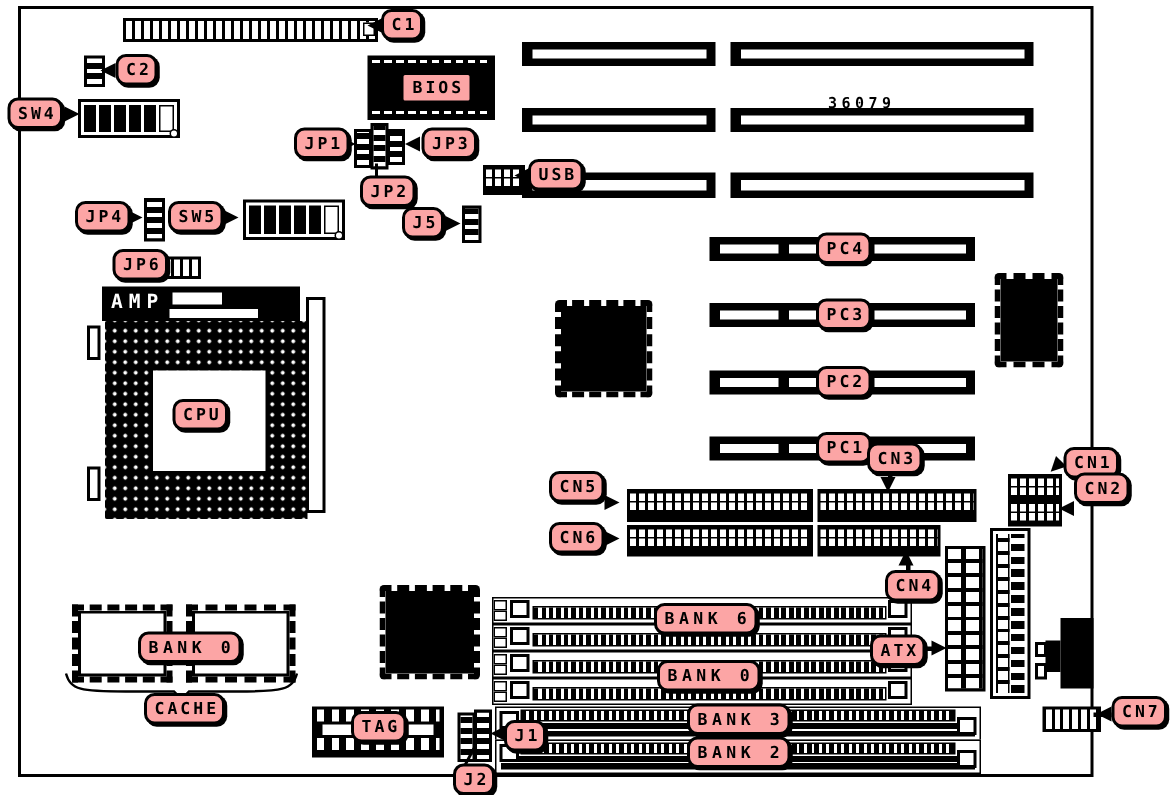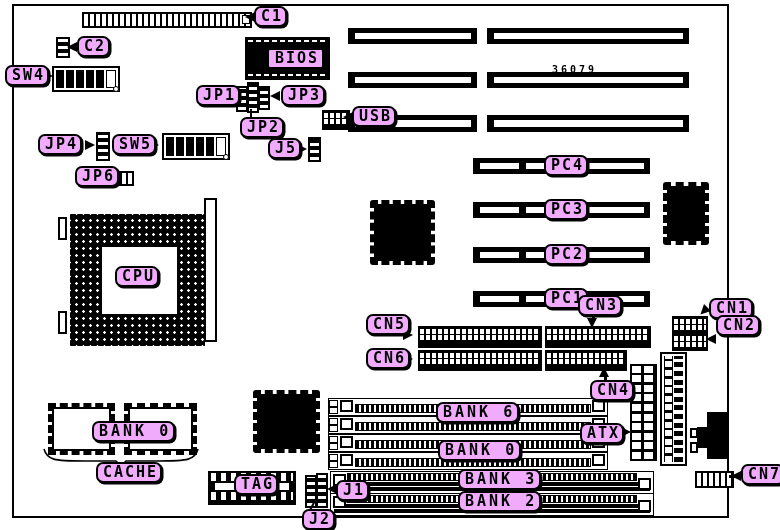--- a/index.html
+++ b/index.html
@@ -1,22 +1,22 @@
 <!DOCTYPE html>
 <html><head>
 <meta charset="utf-8">
 <style>
   html,body{margin:0;padding:0;background:#fff}
   #canvas{position:relative;width:780px;height:530px;background:#fff;overflow:hidden;
           font-family:"DejaVu Sans Mono","Liberation Mono",monospace;color:#000}
   .board{position:absolute;left:12px;top:4px;width:713px;height:510px;border:2px solid #000}
 
   
-  .lbl{position:absolute;z-index:6;background:#f0abfc;border:2px solid #000;border-radius:7px;
-       box-shadow:1.5px 1.5px 0 #000;font-weight:bold;font-size:15px;line-height:13px;
+  .lbl{position:absolute;z-index:6;background:#fca5a5;border:2px solid #000;border-radius:7px;
+       box-shadow:1.5px 1.5px 0 #000;font-weight:bold;font-size:11px;line-height:13px;
        letter-spacing:2px;padding:2px 2px 2px 5px;white-space:nowrap}
   .lbl.flat{border:1px solid #000;border-radius:2px;box-shadow:none;padding:2px 3px 2px 6px}
   .lbl.wide{letter-spacing:3px}
 
   
   .arr{position:absolute;z-index:5;width:0;height:0}
   .arr.r{border-top:5px solid transparent;border-bottom:5px solid transparent;border-left:10px solid #000}
   .arr.l{border-top:5px solid transparent;border-bottom:5px solid transparent;border-right:10px solid #000}
   .arr.u{border-left:5px solid transparent;border-right:5px solid transparent;border-bottom:10px solid #000}
   .arr.d{border-left:5px solid transparent;border-right:5px solid transparent;border-top:10px solid #000}
@@ -149,21 +149,21 @@
       <div class="row"></div>
       <div class="row"></div>
     </div>
   <div class="arr l" style="left:343px;top:112px"></div>
   <div class="lbl" style="left:352px;top:106px">USB</div>
 
   <div class="lbl" style="left:268px;top:138px">J5</div>
   <div class="arr r" style="left:297px;top:144px"></div>
   <div class="vdots" style="left:308px;top:137px;width:9px;height:21px"></div>
 
-  <div class="lbl" style="left:38px;top:134px">JP4</div>
+  <div class="lbl" style="left:50px;top:134px">JP4</div>
   <div class="arr r" style="left:85px;top:140px"></div>
   <div class="vdots" style="left:96px;top:132px;width:10px;height:25px"></div>
 
   <div class="lbl" style="left:112px;top:134px">SW5</div>
   <div class="arr r" style="left:149px;top:140px"></div>
   <div class="dip" style="left:162px;top:133px;height:19px">
     <b></b>
       <b></b>
       <b></b>
       <b></b>
@@ -171,20 +171,21 @@
       <i></i>
       <u></u>
   </div>
 
   <div class="lbl" style="left:75px;top:166px">JP6</div>
   <div class="arr r" style="left:97px;top:172px"></div>
   <div class="hdr1" style="left:108px;top:171px;width:22px;height:11px">
       <div class="row"></div>
     </div>
 
+  <div class="ampbar" style="left:68px;top:191px;width:126px;height:20px"><span>AMP</span></div>
   <div class="white-rect" style="left:115px;top:195px;width:33px;height:8px"></div>
   <div class="white-rect" style="left:113px;top:206px;width:59px;height:6px"></div>
   <div class="outline" style="left:204px;top:198px;width:9px;height:140px"></div>
   <div class="outline" style="left:58px;top:217px;width:5px;height:19px"></div>
   <div class="outline" style="left:58px;top:311px;width:5px;height:19px"></div>
   <div class="cpusock" style="left:70px;top:214px;width:135px;height:132px"></div>
   <div class="cpucenter" style="left:102px;top:247px;width:75px;height:67px"></div>
   <div class="lbl" style="left:115px;top:266px">CPU</div>
 
   <div class="slot" style="left:348px;top:28px;width:129px;height:16px">

